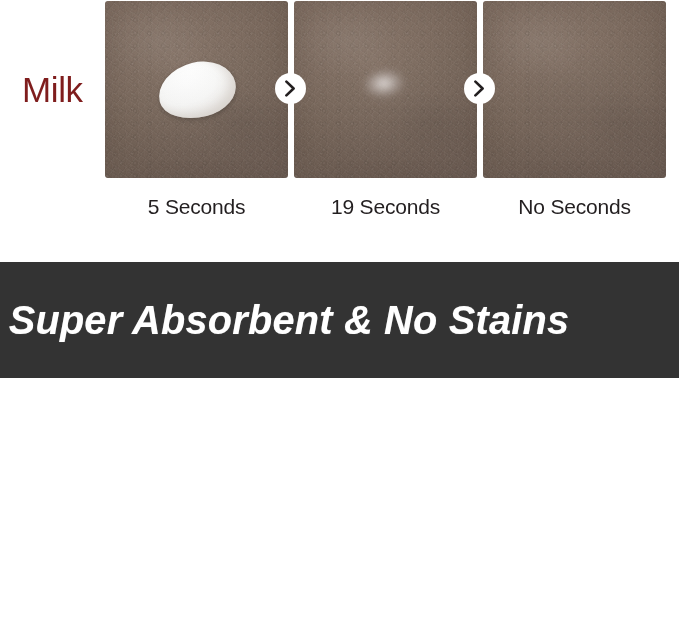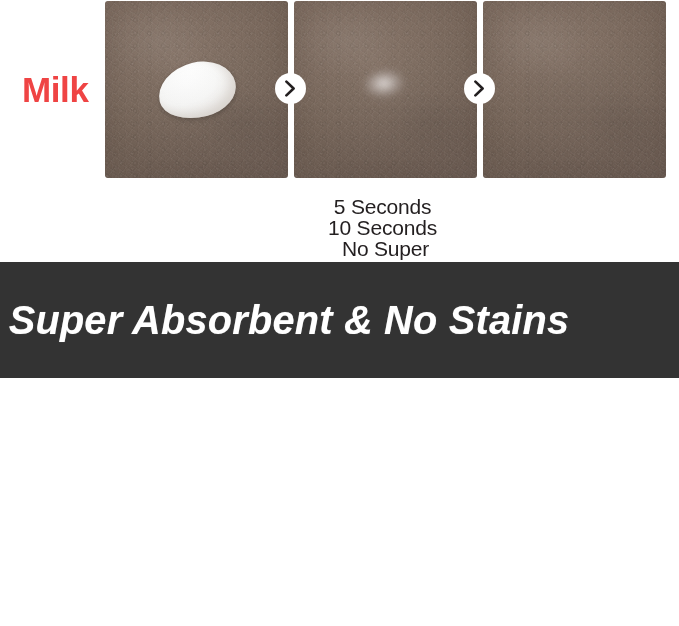--- a/index.html
+++ b/index.html
@@ -27,23 +27,23 @@
     position: absolute;
     left: 0;
     width: 679px;
   }
   .test-row.row-milk  { top: 0px;   height: 240px; }
   .test-row.row-water { top: 388px; height: 238px; }
 
   
   .substance-label {
     position: absolute;
-    color: #ef4444;
+    color: #7f1d1d;
     font-family: "Liberation Sans", sans-serif;
-    font-weight: 700;
+    font-weight: 400;
     font-size: 35px;
     letter-spacing: -0.4px;
     line-height: 1;
     white-space: nowrap;
   }
   .row-milk .substance-label  { left: 22px;  top: 72px; font-size: 35px; }
 
   
   .panel-strip {
     position: absolute;
@@ -127,21 +127,21 @@
   }
   .step-arrow svg { display: block; }
   .row-milk  .step-arrow.arrow-1 { left: 275px; top: 73px; }
   .row-milk  .step-arrow.arrow-2 { left: 464px; top: 73px; }
 
   
   .caption-strip {
     position: absolute;
     display: flex;
   }
-  .row-milk  .caption-strip { left: 105px; top: 196px; width: 561px; flex-direction: column; }
+  .row-milk  .caption-strip { left: 105px; top: 196px; width: 561px; }
 
   .caption {
     flex: 1 1 0;
     margin-right: 6px;
     text-align: center;
     color: #231f20;
     font-family: "Liberation Sans", sans-serif;
     font-weight: 400;
     font-size: 21px;
     line-height: 1;
@@ -205,22 +205,22 @@
       </svg>
     </div>
     <div class="step-arrow arrow-2">
       <svg width="15" height="17" viewBox="0 0 15 17" aria-hidden="true">
         <path d="M3.4 1.6 L10.6 8.5 L3.4 15.4" fill="none" stroke="#231f20" stroke-width="2.6" stroke-linecap="round" stroke-linejoin="round"></path>
       </svg>
     </div>
 
     <div class="caption-strip">
       <div class="caption">5 Seconds</div>
-      <div class="caption">10 Seconds</div>
-      <div class="caption">No Super</div>
+      <div class="caption">19 Seconds</div>
+      <div class="caption">No Seconds</div>
     </div>
 
   </div>
 
   <div class="headline-banner">
     <div class="headline-text">Super Absorbent &amp; No Stains</div>
   </div>
 
   <div class="test-row row-water">
 

